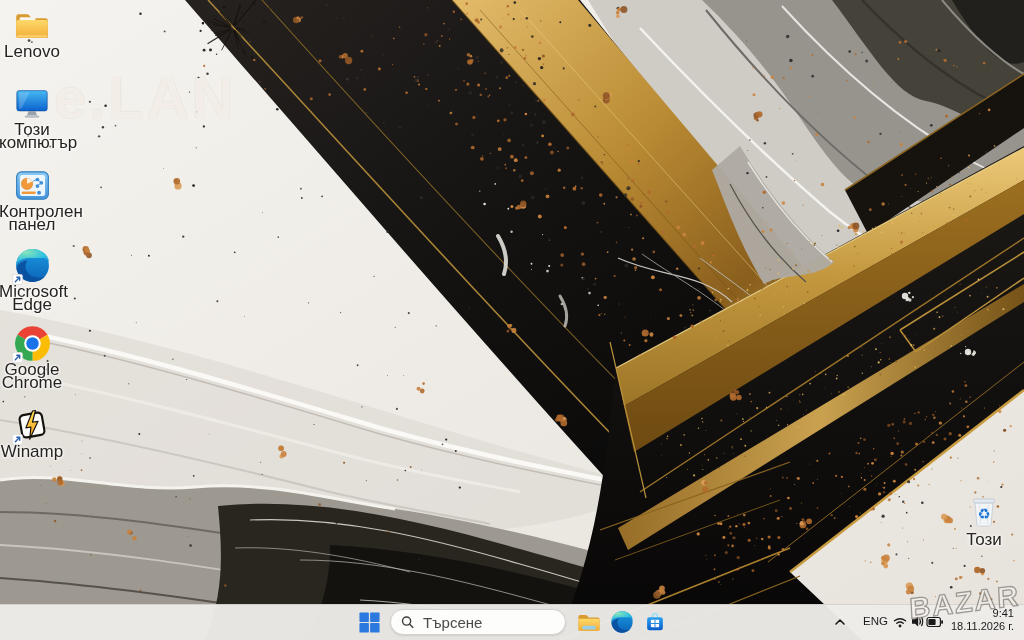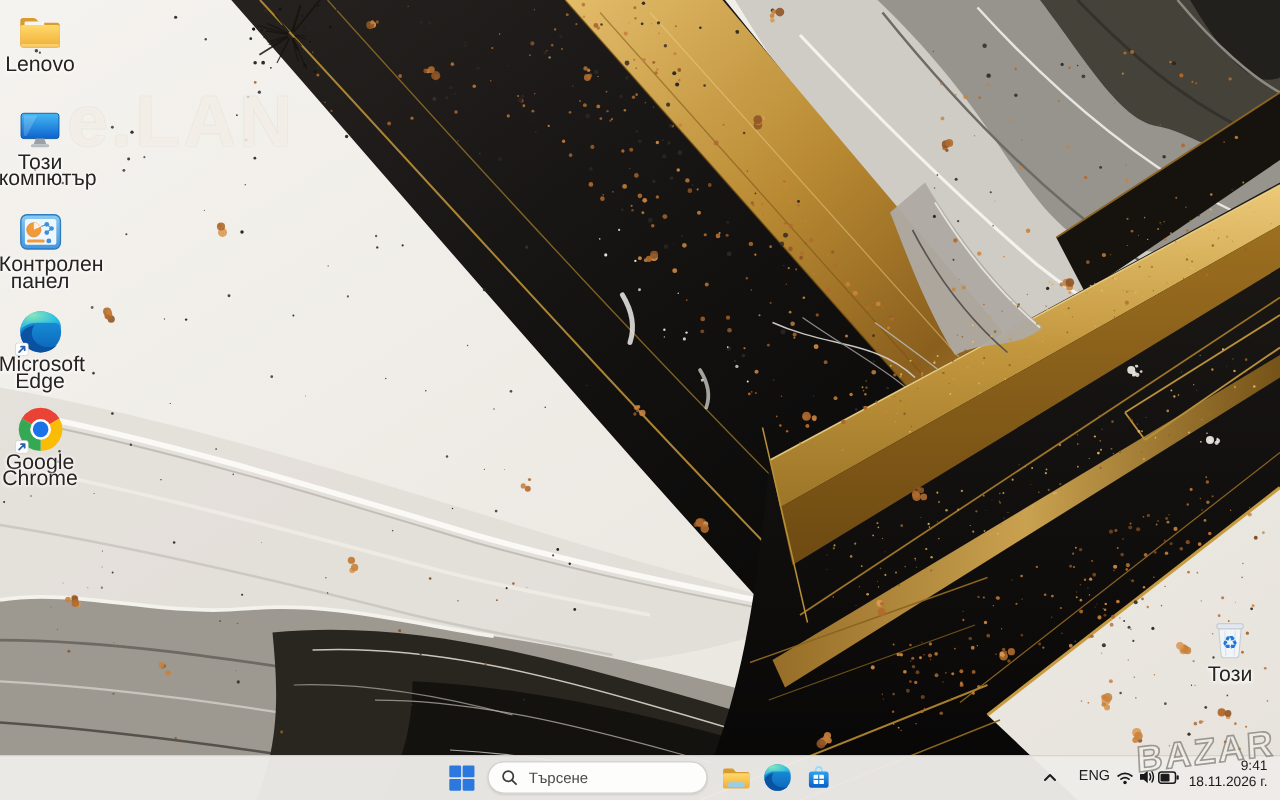--- a/index.html
+++ b/index.html
@@ -27,21 +27,21 @@
     color:rgba(248,246,243,.35);-webkit-text-stroke:1.3px rgba(128,124,118,.75);}
 
   
   #taskbar{position:absolute;left:0;bottom:0;width:1024px;height:35px;z-index:10;
     background:rgba(237,235,232,.97);border-top:1px solid rgba(160,155,148,.30);}
   .tb-btn{position:absolute;top:609px;width:26px;height:26px;border-radius:5px;z-index:11;
     display:flex;align-items:center;justify-content:center;cursor:pointer;}
   #search-pill{position:absolute;left:390px;top:609px;width:176px;height:26px;z-index:11;
     background:#fdfdfc;border:1px solid #d4d1cd;border-radius:13px;box-shadow:0 1px 2px rgba(0,0,0,.10);
     display:flex;align-items:center;padding:0 10px;box-sizing:border-box;}
-  #search-pill input{border:none;outline:none;background:transparent;font-size:12px;
+  #search-pill input{border:none;outline:none;background:transparent;font-size:15px;
     color:#3a3937;width:130px;margin-left:7px;font-family:"Liberation Sans",sans-serif;}
   #search-pill input::placeholder{color:#4c4b49;opacity:1;}
   .tray-ico{position:absolute;z-index:11;display:flex;align-items:center;justify-content:center;cursor:pointer;}
   #tray-lang{position:absolute;left:854px;top:615px;width:34px;z-index:11;font-size:11.5px;
     color:#1c1c1c;text-align:right;cursor:pointer;}
   #clock{position:absolute;right:10px;top:607px;z-index:11;text-align:right;font-size:11px;
     line-height:13px;color:#1b1b1b;cursor:pointer;}
 </style>
 </head>
 <body>
@@ -1376,20 +1376,35 @@
       <circle cx="16" cy="16" r="5.4" fill="#1a73e8"></circle>
     </svg>
     <svg class="sc-arrow" width="11" height="11" viewBox="0 0 10 10">
       <rect x=".3" y=".3" width="9.4" height="9.4" rx="2" fill="#ffffff" stroke="#c9c9c9" stroke-width=".5"></rect>
       <path d="M3,7 L7,3 M7,3 L4.4,3 M7,3 L7,5.6" stroke="#2b61ae" stroke-width="1.3" fill="none" stroke-linecap="round"></path>
     </svg>
   </div>
   <div class="dicon-label">Google Chrome</div>
 </div>
 
+<div class="dicon" style="top:406px">
+  <div class="dicon-art">
+    <svg width="38" height="38" viewBox="0 0 32 32">
+      <g transform="rotate(-10 16 16)">
+        <rect x="6.5" y="6.5" width="19" height="19" rx="3.5" fill="#fcfcfb" stroke="#15120e" stroke-width="1.8"></rect>
+        <path d="M18.5,4.5 L10.5,17.5 L14.8,17.5 L12,27.5 L21.5,13.8 L16.8,13.8 L21,4.5 Z" fill="url(#gBolt)" stroke="#15120e" stroke-width="1" stroke-linejoin="round"></path>
+      </g>
+    </svg>
+    <svg class="sc-arrow" width="11" height="11" viewBox="0 0 10 10">
+      <rect x=".3" y=".3" width="9.4" height="9.4" rx="2" fill="#ffffff" stroke="#c9c9c9" stroke-width=".5"></rect>
+      <path d="M3,7 L7,3 M7,3 L4.4,3 M7,3 L7,5.6" stroke="#2b61ae" stroke-width="1.3" fill="none" stroke-linecap="round"></path>
+    </svg>
+  </div>
+  <div class="dicon-label">Winamp</div>
+</div>
 
 <div id="recycle-bin">
   <div class="dicon-art" style="width:40px;height:42px">
     <svg width="38" height="42" viewBox="0 0 36 40">
       <rect x="8" y="8.5" width="20" height="4" rx="1.5" fill="#e3e8ee" stroke="#bfc7d0" stroke-width=".8"></rect>
       <path d="M9.5,12.5 L26.5,12.5 L24.8,32.5 Q24.6,34.5 22.6,34.5 L13.4,34.5 Q11.4,34.5 11.2,32.5 Z" fill="#f2f5f8" stroke="#c5ccd4" stroke-width=".8"></path>
       <path d="M14,14 L14.8,33 M22,14 L21.2,33" stroke="#dde3e9" stroke-width="1"></path>
       <text x="18" y="27.5" text-anchor="middle" font-size="14" fill="#1e78d8">♻</text>
     </svg>
   </div>

